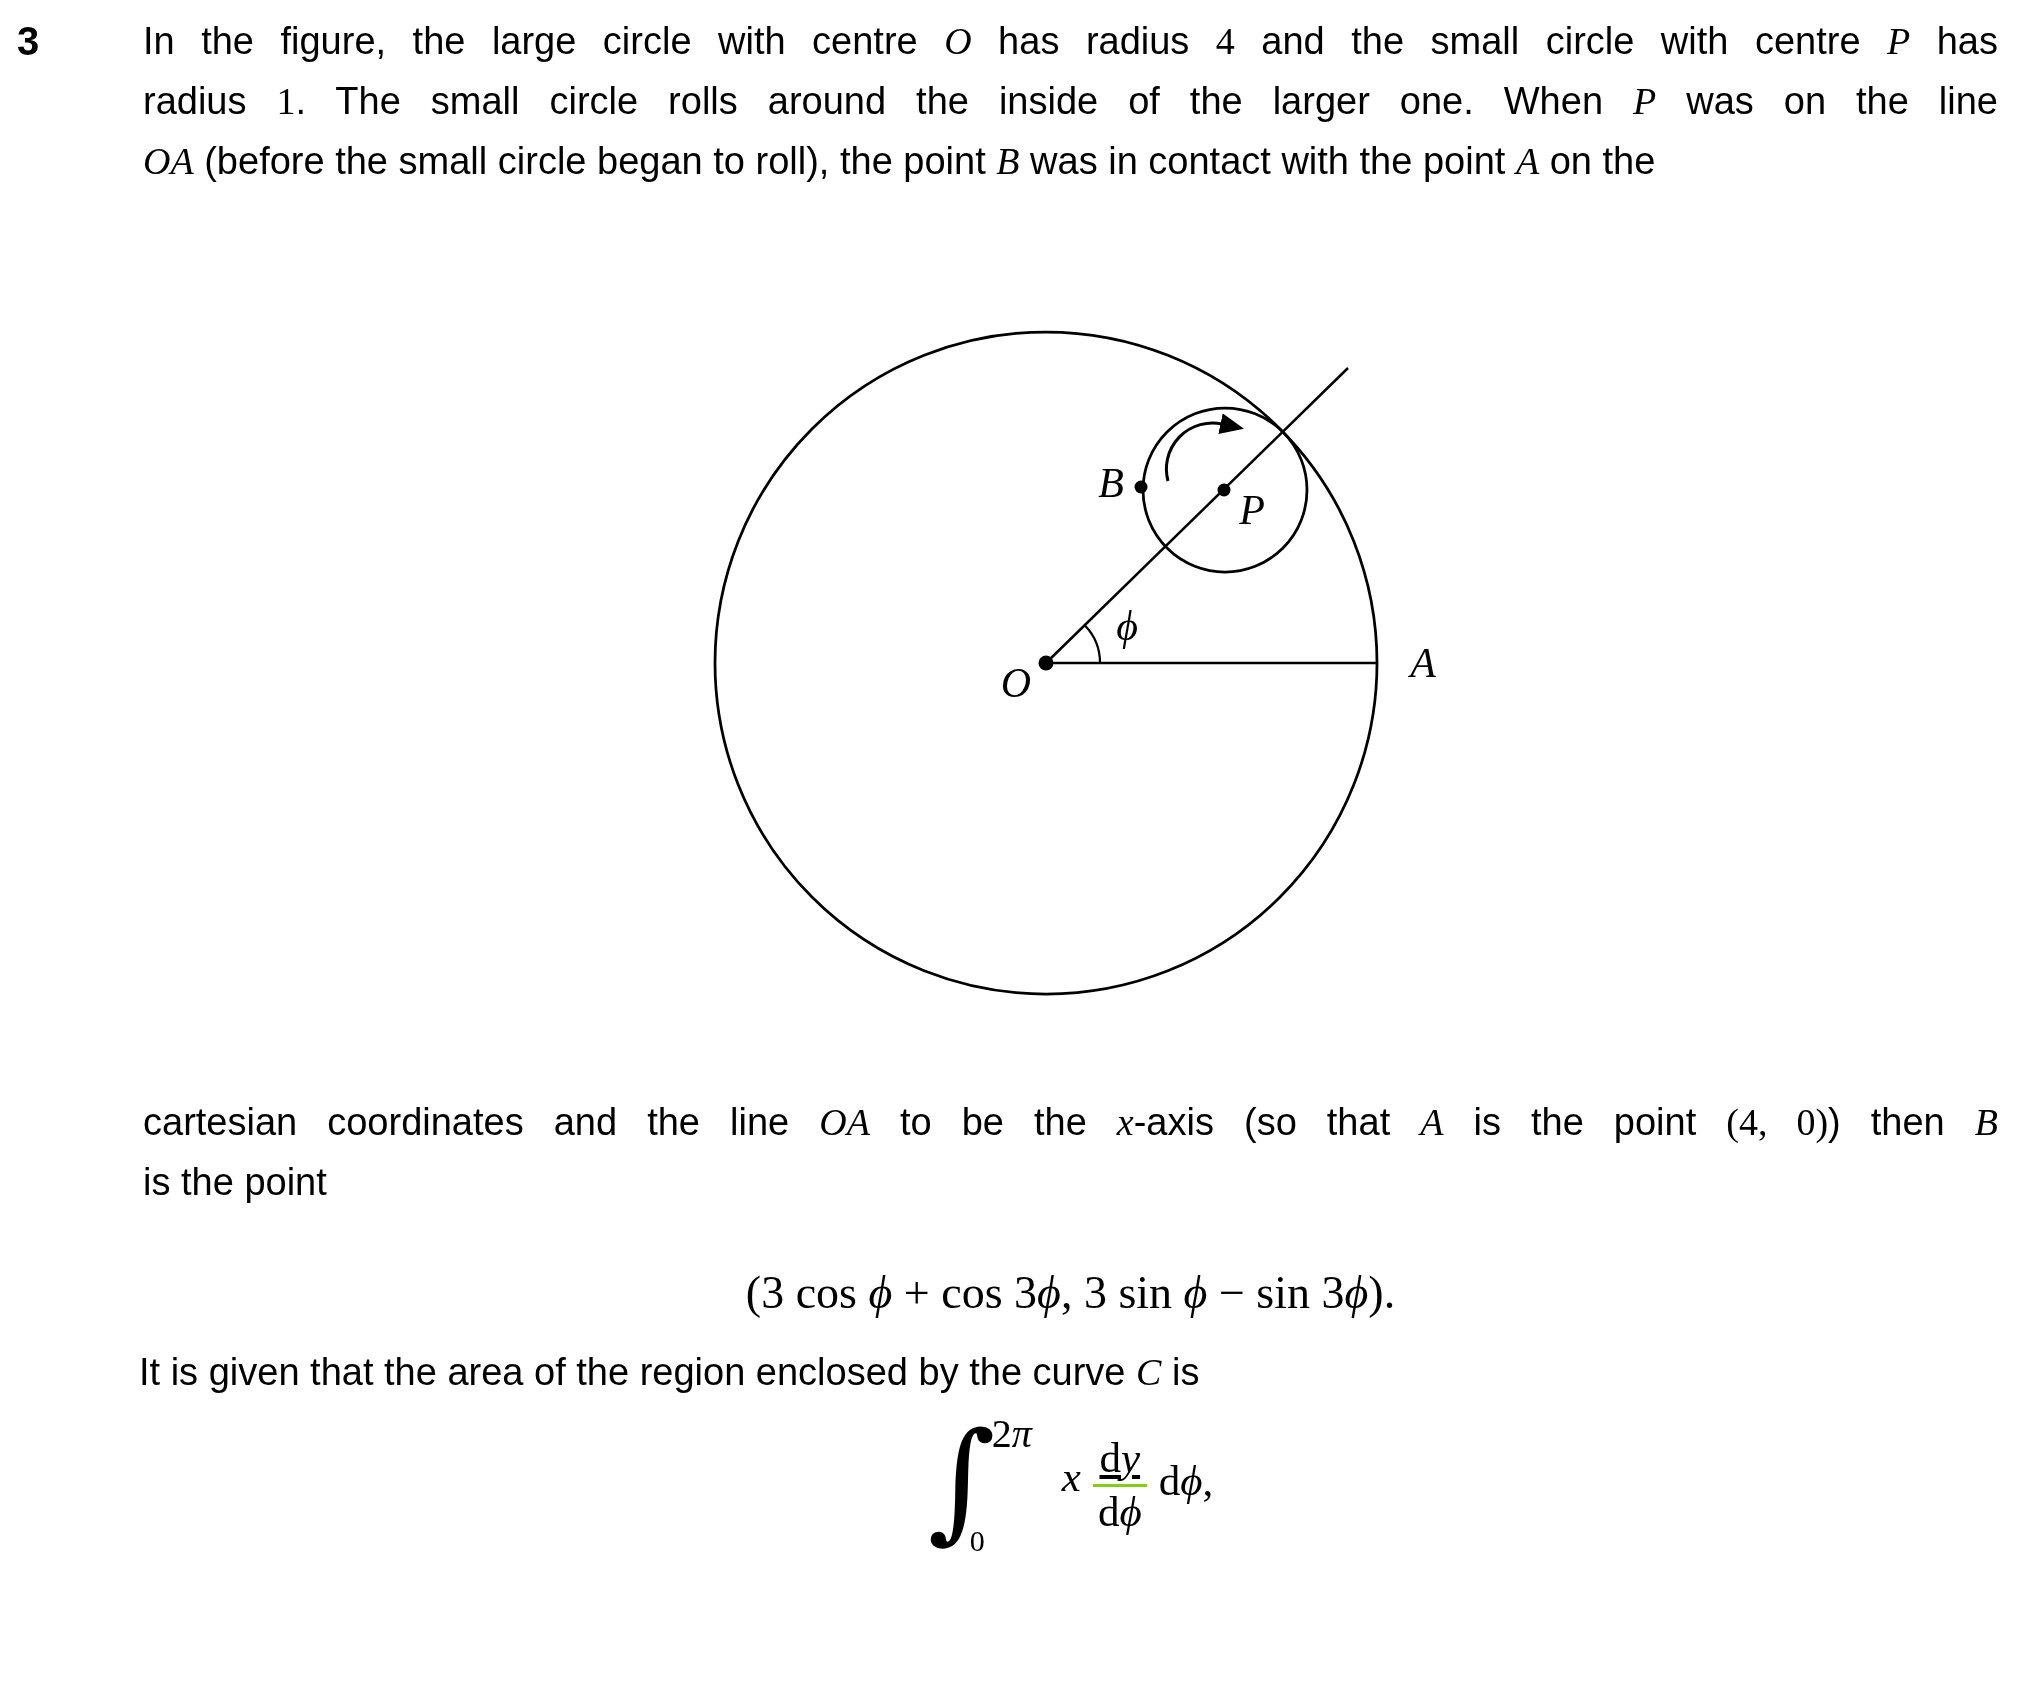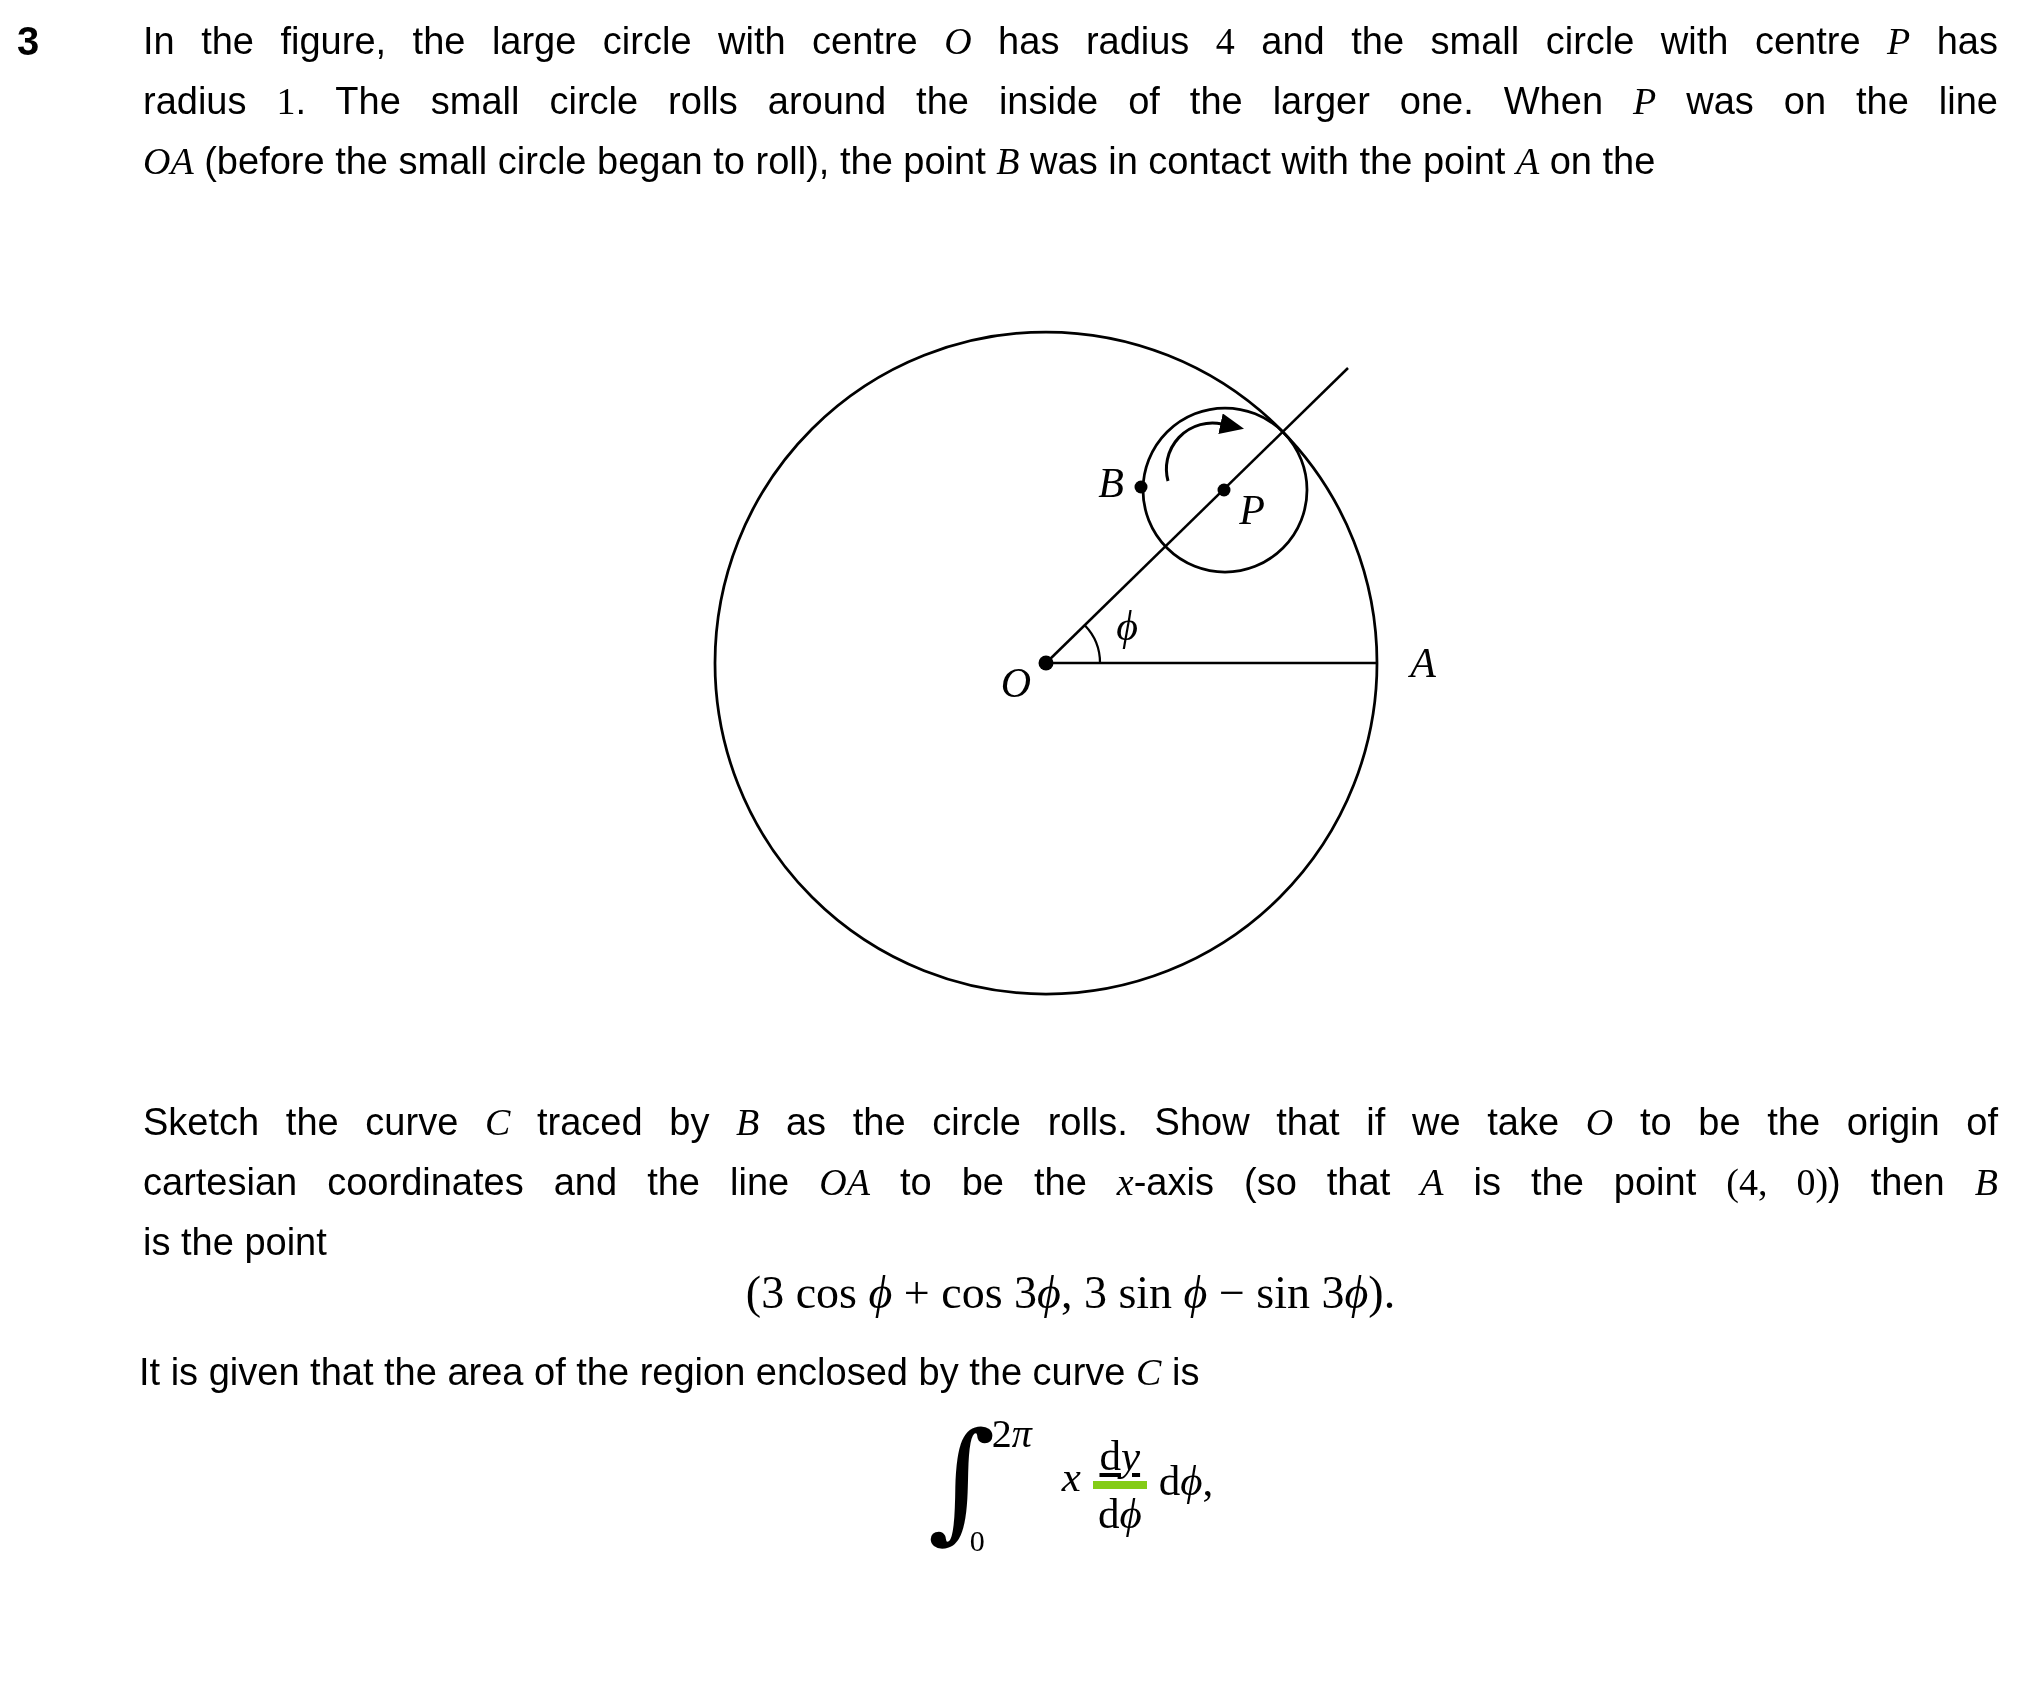--- a/index.html
+++ b/index.html
@@ -42,21 +42,21 @@
   .int-sym {
     position:absolute; left:0; top:50%; transform:translateY(-54%);
     font-size:130px; font-family:"DejaVu Serif", serif; line-height:1;
   }
   .int-upper { position:absolute; left:64px; top:0;    font-size:40px; }
   .int-lower { position:absolute; left:42px; bottom:2px; font-size:30px; }
   .int-x { font-size:43px; margin-left:14px; transform:translateY(-9px); }
   .frac { display:inline-flex; flex-direction:column; align-items:center;
           font-size:43px; margin-left:12px; line-height:1.12; }
   .frac-num { padding:0 5px 1px;text-decoration:underline; }
-  .frac-den { border-top:8px solid #84cc16; padding:1px 5px 0; }
+  .frac-den { border-top:3px solid #84cc16; padding:1px 5px 0; }
   .int-trailer { font-size:43px; margin-left:12px; transform:translateY(-5px); }
 
   
   #fig { position:absolute; left:0; top:0; width:2021px; height:1681px; pointer-events:none; }
   .fig-stroke { fill:none; stroke:#000000; }
   .fig-label { font-family:"Liberation Serif", serif; font-style:italic;
                font-size:42px; fill:#000000; text-anchor:middle; }
 </style>
 </head>
 <body>
@@ -93,21 +93,20 @@
     <circle cx="1224" cy="490" r="6.5" fill="#000000"></circle>
 
     <text class="fig-label" x="1016" y="697">O</text>
     <text class="fig-label" x="1111" y="497">B</text>
     <text class="fig-label" x="1252" y="524">P</text>
     <text class="fig-label" x="1423" y="677">A</text>
     <text class="fig-label" x="1127" y="640">ϕ</text>
   </svg>
 
   <div id="para2" class="para">
-      <div class="tline"><span class="seg-text">Sketch the curve </span><span class="seg-it">C</span><span class="seg-text"> traced by </span><span class="seg-it">B</span><span class="seg-text"> as the circle rolls. Show that if we take </span><span class="seg-it">O</span><span class="seg-text"> to be the origin of</span></div>
       <div class="tline"><span class="seg-text">cartesian coordinates and the line </span><span class="seg-it">OA</span><span class="seg-text"> to be the </span><span class="seg-it">x</span><span class="seg-text">-axis (so that </span><span class="seg-it">A</span><span class="seg-text"> is the point </span><span class="seg-rm">(4, 0)</span><span class="seg-text">) then </span><span class="seg-it">B</span></div>
       <div class="tline"><span class="seg-text">is the point</span></div>
     </div>
 
   <div id="eq1"><span class="seg-rm">(3 cos </span><span class="seg-it">ϕ</span><span class="seg-rm"> + cos 3</span><span class="seg-it">ϕ</span><span class="seg-rm">, 3 sin </span><span class="seg-it">ϕ</span><span class="seg-rm"> − sin 3</span><span class="seg-it">ϕ</span><span class="seg-rm">).</span></div>
 
   <div id="para3" class="para">
       <div class="tline"><span class="seg-text">It is given that the area of the region enclosed by the curve </span><span class="seg-it">C</span><span class="seg-text"> is</span></div>
     </div>
 

